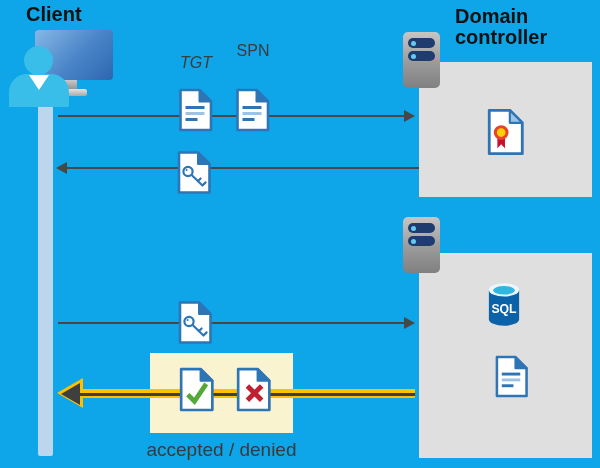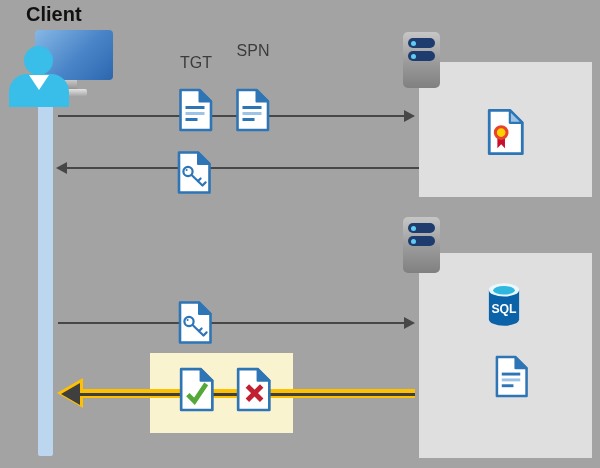--- a/index.html
+++ b/index.html
@@ -1,17 +1,17 @@
 <!DOCTYPE html>
 <html><head>
 <meta charset="utf-8">
 <style>
   html,body { margin:0; padding:0; background:#fff; }
   #canvas {
-    position:relative; width:600px; height:468px; background:#a3a3a3;
+    position:relative; width:600px; height:468px; background:#0ea5e9;
     font-family:"Liberation Sans", sans-serif; overflow:hidden;
   }
   .abs { position:absolute; }
 
   
   .title { font-weight:bold; font-size:20px; color:#111; line-height:21px; }
   .small-label { font-size:16px; color:#3c3c3c; }
   .caption { font-size:19px; color:#3a3a3a; }
 
   
@@ -117,20 +117,21 @@
 
   <div class="abs zone zone-dc"></div>
   <div class="abs server" style="left:403px; top:32px;">
     <div class="pill p1">
         <div class="dot"></div>
       </div>
     <div class="pill p2">
         <div class="dot"></div>
       </div>
   </div>
+  <div class="abs title" style="left:455px; top:6px; width:130px;">Domain controller</div>
   <svg class="abs doc-icon" style="left:486px; top:108px;" width="39" height="48">
       <use href="#doc-cert"></use>
     </svg>
 
   <div class="abs zone zone-linux"></div>
   <div class="abs server" style="left:403px; top:217px;">
     <div class="pill p1">
         <div class="dot"></div>
       </div>
     <div class="pill p2">
@@ -141,21 +142,21 @@
     <path d="M2 8 L2 39 A16 7 0 0 0 34 39 L34 8 Z" fill="#0A62A9"></path>
     <ellipse cx="18" cy="8" rx="16" ry="7" fill="#EAF7FC"></ellipse>
     <ellipse cx="18" cy="8.4" rx="11.5" ry="4.6" fill="#2FB7E0"></ellipse>
     <text x="18" y="32" text-anchor="middle" font-size="13" font-weight="bold" font-family="Liberation Sans, sans-serif" fill="#fff">SQL</text>
   </svg>
   <svg class="abs doc-icon" style="left:494px; top:354px;" width="35" height="45">
       <use href="#doc-text"></use>
     </svg>
   <div class="abs caption" style="left:419px; top:414px; width:173px; text-align:center;">mssql.keytab</div>
 
-  <div class="abs small-label tick-label" style="left:177px; top:54px;">TGT</div>
+  <div class="abs small-label tick-label" style="left:177px; top:54px;font-style:italic;">TGT</div>
   <div class="abs small-label tick-label" style="left:234px; top:42px;">SPN</div>
 
   <div class="abs hline" style="left:58px; top:115px; width:346px;"></div>
   <div class="abs head-right" style="left:404px; top:110px;"></div>
   <svg class="abs doc-icon" style="left:177px; top:88px;" width="37" height="44">
       <use href="#doc-text"></use>
     </svg>
   <svg class="abs doc-icon" style="left:234px; top:88px;" width="37" height="44">
       <use href="#doc-text"></use>
     </svg>
@@ -176,14 +177,15 @@
   <div class="abs yline-outer"></div>
   <div class="abs yline-inner"></div>
   <div class="abs yhead-outer"></div>
   <div class="abs yhead-inner"></div>
   <svg class="abs doc-icon" style="left:178px; top:367px;" width="37" height="45">
       <use href="#doc-check"></use>
     </svg>
   <svg class="abs doc-icon" style="left:235px; top:367px;" width="37" height="45">
       <use href="#doc-x"></use>
     </svg>
+  <div class="abs caption" style="left:140px; top:439px; width:163px; text-align:center;">accepted / denied</div>
 
 </div>
 
 </body></html>

